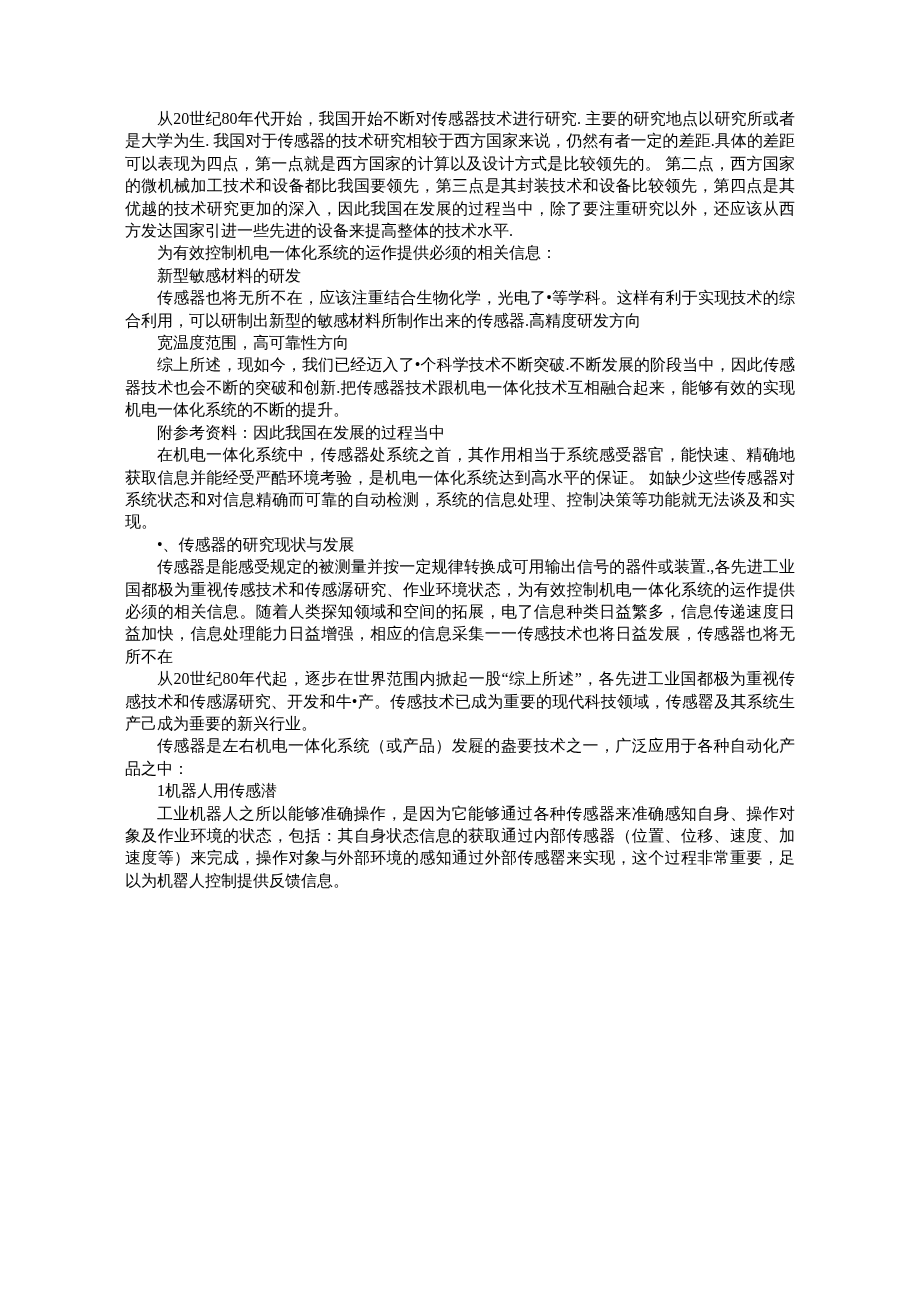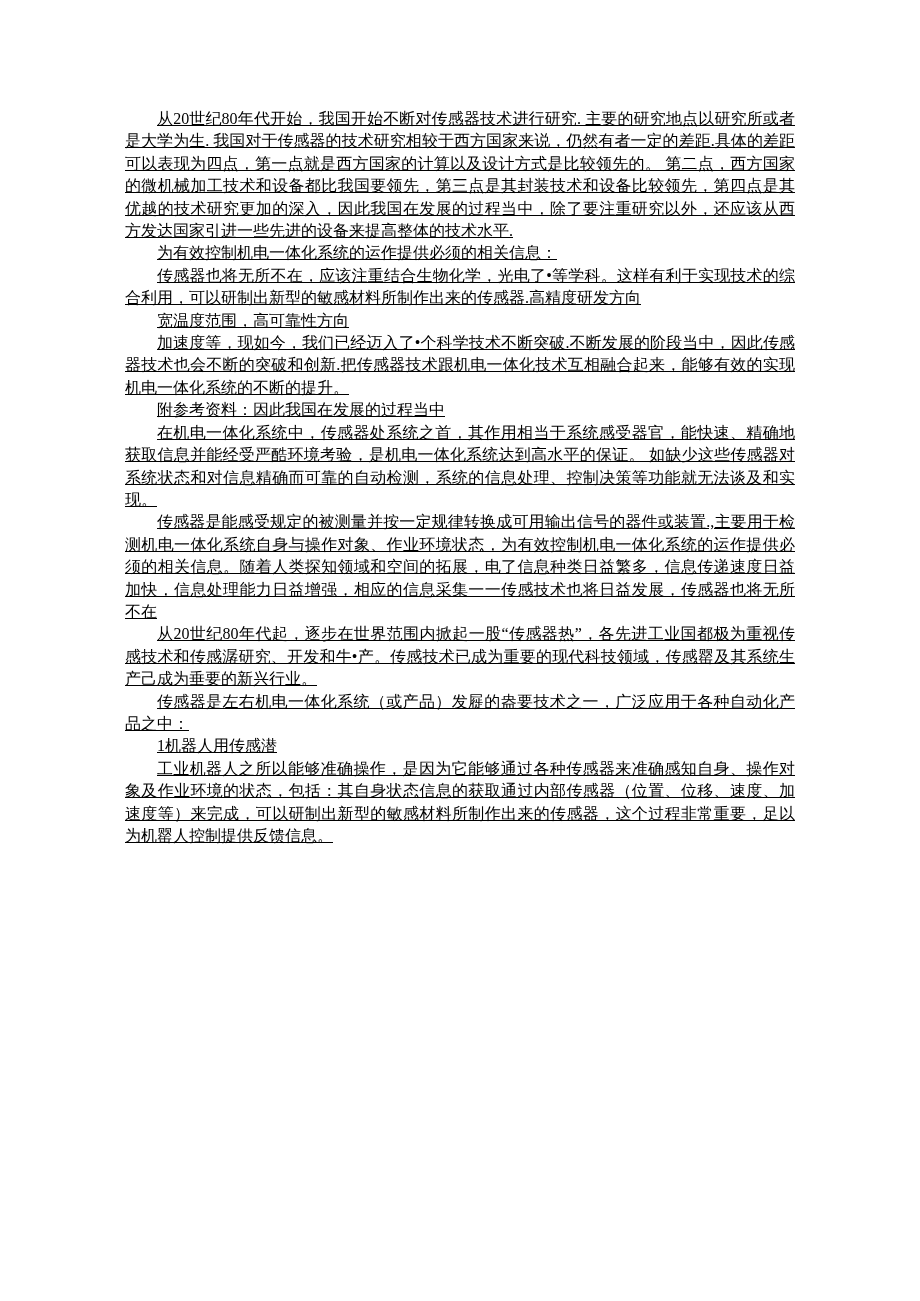--- a/index.html
+++ b/index.html
@@ -22,34 +22,35 @@
     font-size: 16px;
     line-height: 22.4px;
     color: #000000;
     text-align: justify;
   }
   .doc-body p {
     margin: 0;
     padding: 0;
     text-indent: 2em;
     word-break: break-all;
-    text-decoration: underline;
   }
 </style>
 </head>
 <body>
 
 <div class="page">
   <div class="doc-body">
     <p>从20世纪80年代开始，我国开始不断对传感器技术进行研究. 主要的研究地点以研究所或者是大学为生. 我国对于传感器的技术研究相较于西方国家来说，仍然有者一定的差距.具体的差距可以表现为四点，第一点就是西方国家的计算以及设计方式是比较领先的。 第二点，西方国家的微机械加工技术和设备都比我国要领先，第三点是其封装技术和设备比较领先，第四点是其优越的技术研究更加的深入，因此我国在发展的过程当中，除了要注重研究以外，还应该从西方发达国家引进一些先进的设备来提高整体的技术水平.</p>
     <p>为有效控制机电一体化系统的运作提供必须的相关信息：</p>
+    <p>新型敏感材料的研发</p>
     <p>传感器也将无所不在，应该注重结合生物化学，光电了•等学科。这样有利于实现技术的综合利用，可以研制出新型的敏感材料所制作出来的传感器.高精度研发方向</p>
     <p>宽温度范围，高可靠性方向</p>
-    <p>加速度等，现如今，我们已经迈入了•个科学技术不断突破.不断发展的阶段当中，因此传感器技术也会不断的突破和创新.把传感器技术跟机电一体化技术互相融合起来，能够有效的实现机电一体化系统的不断的提升。</p>
+    <p>综上所述，现如今，我们已经迈入了•个科学技术不断突破.不断发展的阶段当中，因此传感器技术也会不断的突破和创新.把传感器技术跟机电一体化技术互相融合起来，能够有效的实现机电一体化系统的不断的提升。</p>
     <p>附参考资料：因此我国在发展的过程当中</p>
     <p>在机电一体化系统中，传感器处系统之首，其作用相当于系统感受器官，能快速、精确地获取信息并能经受严酷环境考验，是机电一体化系统达到高水平的保证。 如缺少这些传感器对系统状态和对信息精确而可靠的自动检测，系统的信息处理、控制决策等功能就无法谈及和实现。</p>
-    <p>传感器是能感受规定的被测量并按一定规律转换成可用输出信号的器件或装置.,主要用于检测机电一体化系统自身与操作对象、作业环境状态，为有效控制机电一体化系统的运作提供必须的相关信息。随着人类探知领域和空间的拓展，电了信息种类日益繁多，信息传递速度日益加快，信息处理能力日益增强，相应的信息采集一一传感技术也将日益发展，传感器也将无所不在</p>
-    <p>从20世纪80年代起，逐步在世界范围内掀起一股“传感器热”，各先进工业国都极为重视传感技术和传感潺研究、开发和牛•产。传感技术已成为重要的现代科技领域，传感罂及其系统生产己成为垂要的新兴行业。</p>
+    <p>•、传感器的研究现状与发展</p>
+    <p>传感器是能感受规定的被测量并按一定规律转换成可用输出信号的器件或装置.,各先进工业国都极为重视传感技术和传感潺研究、作业环境状态，为有效控制机电一体化系统的运作提供必须的相关信息。随着人类探知领域和空间的拓展，电了信息种类日益繁多，信息传递速度日益加快，信息处理能力日益增强，相应的信息采集一一传感技术也将日益发展，传感器也将无所不在</p>
+    <p>从20世纪80年代起，逐步在世界范围内掀起一股“综上所述”，各先进工业国都极为重视传感技术和传感潺研究、开发和牛•产。传感技术已成为重要的现代科技领域，传感罂及其系统生产己成为垂要的新兴行业。</p>
     <p>传感器是左右机电一体化系统（或产品）发屣的盎要技术之一，广泛应用于各种自动化产品之中：</p>
     <p>1机器人用传感潜</p>
-    <p>工业机器人之所以能够准确操作，是因为它能够通过各种传感器来准确感知自身、操作对象及作业环境的状态，包括：其自身状态信息的获取通过内部传感器（位置、位移、速度、加速度等）来完成，可以研制出新型的敏感材料所制作出来的传感器，这个过程非常重要，足以为机罂人控制提供反馈信息。</p>
+    <p>工业机器人之所以能够准确操作，是因为它能够通过各种传感器来准确感知自身、操作对象及作业环境的状态，包括：其自身状态信息的获取通过内部传感器（位置、位移、速度、加速度等）来完成，操作对象与外部环境的感知通过外部传感罂来实现，这个过程非常重要，足以为机罂人控制提供反馈信息。</p>
   </div>
 </div>
 
 </body></html>

